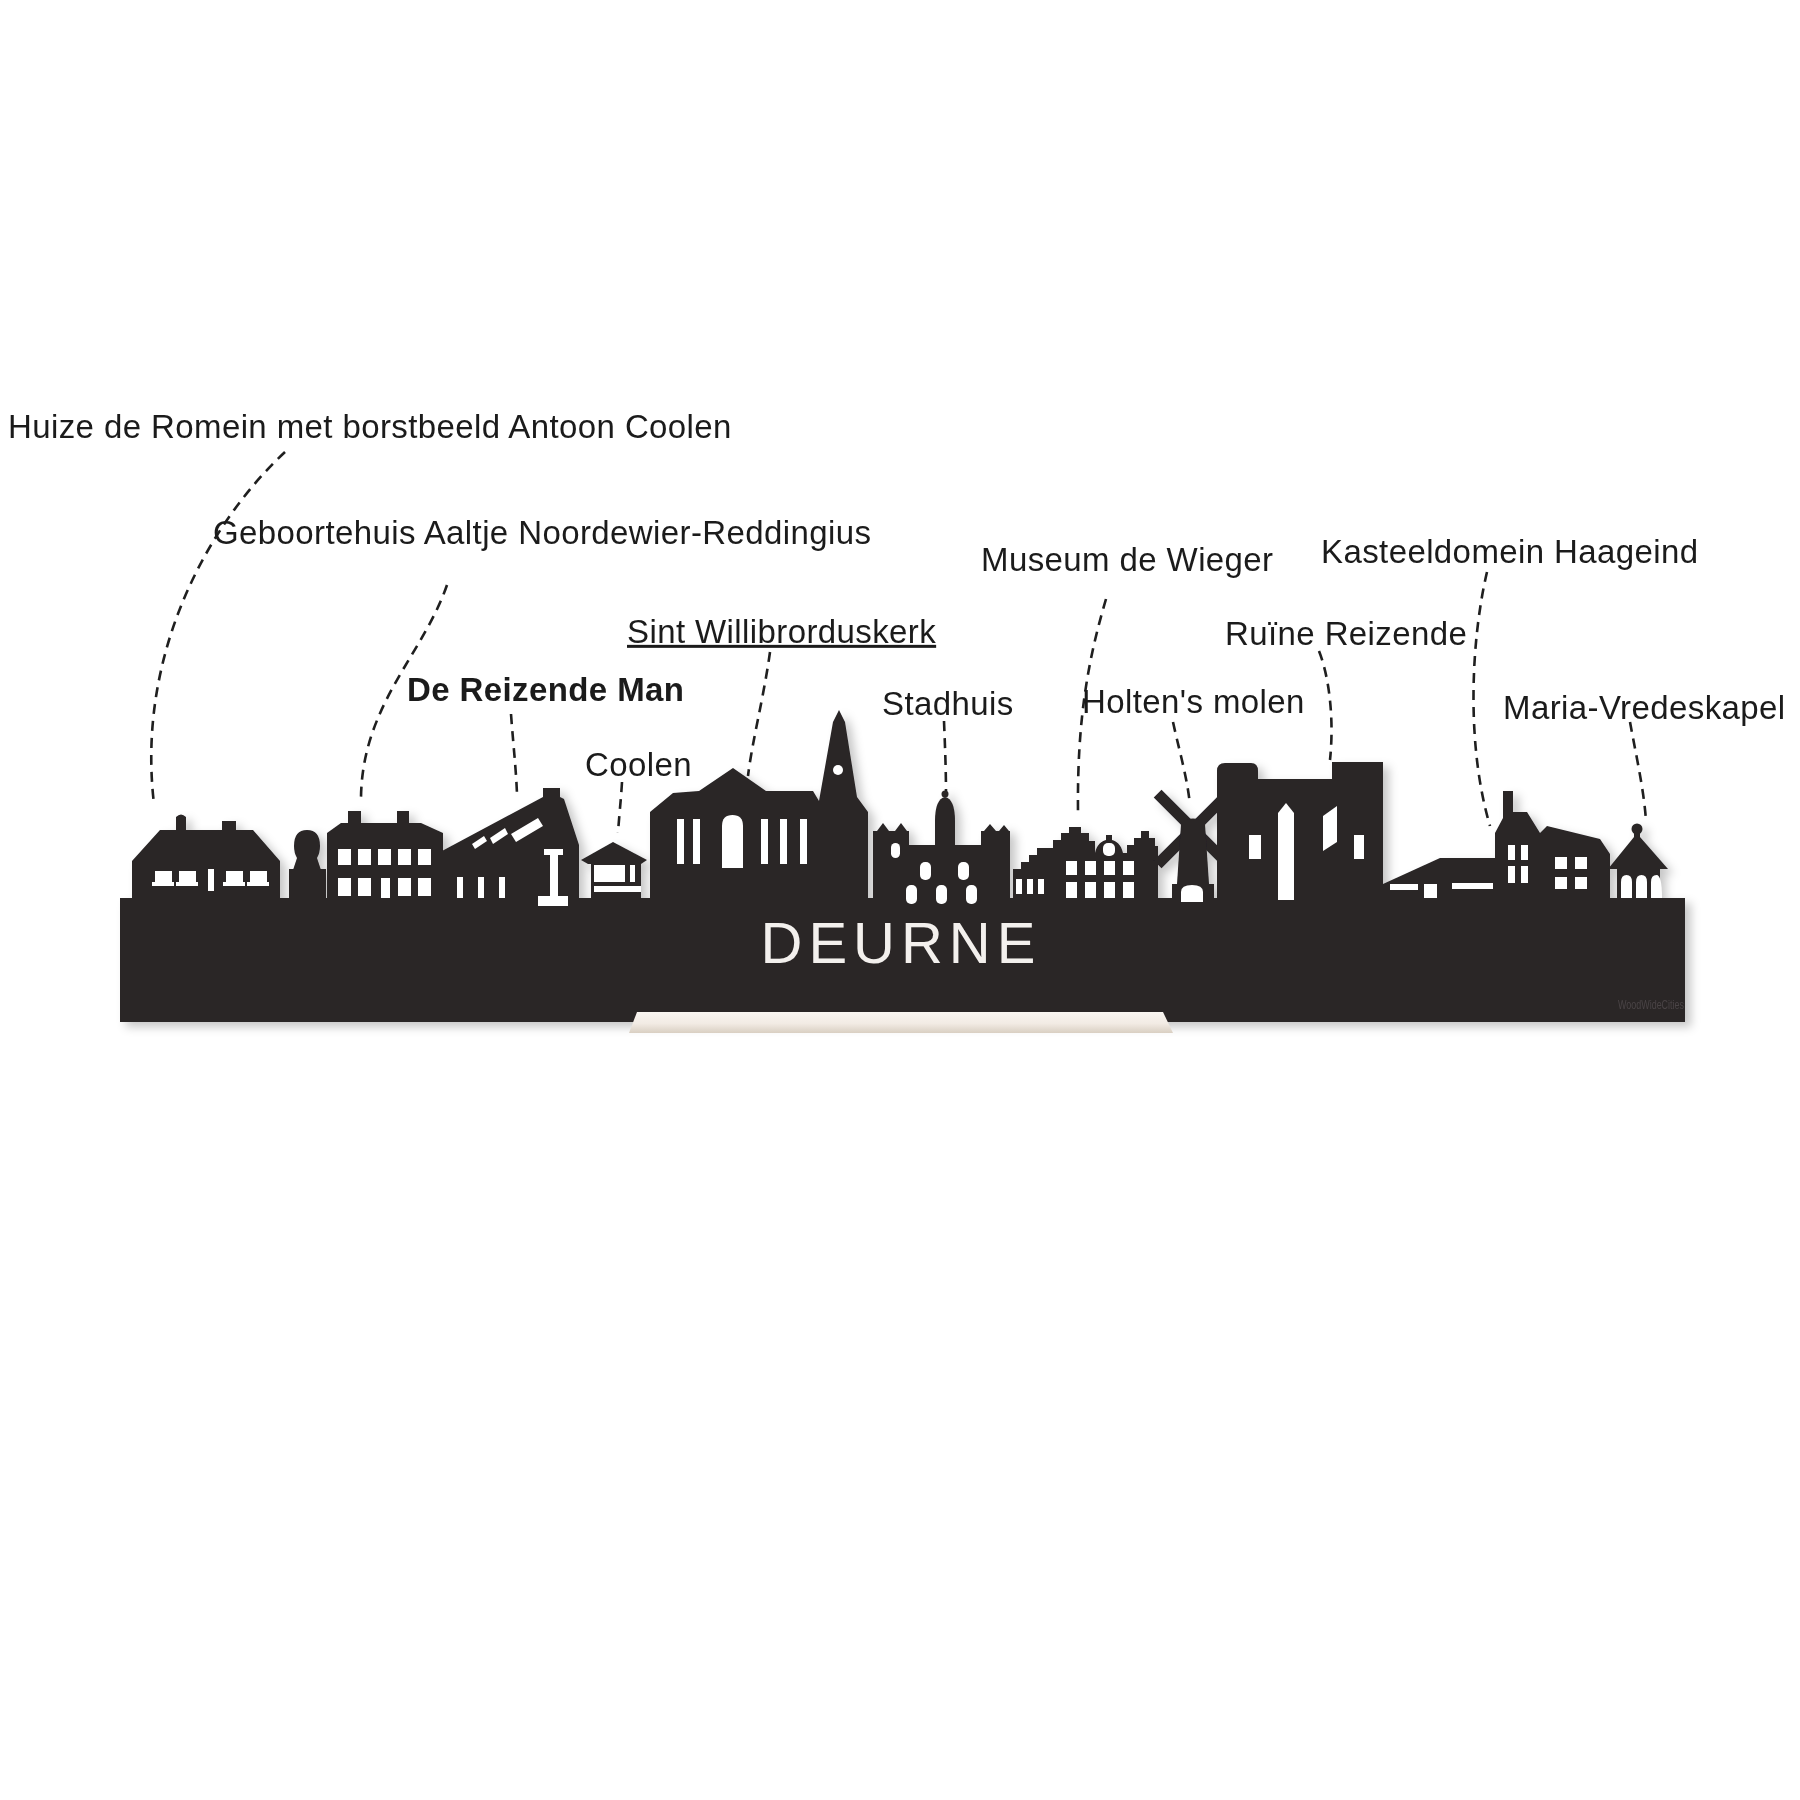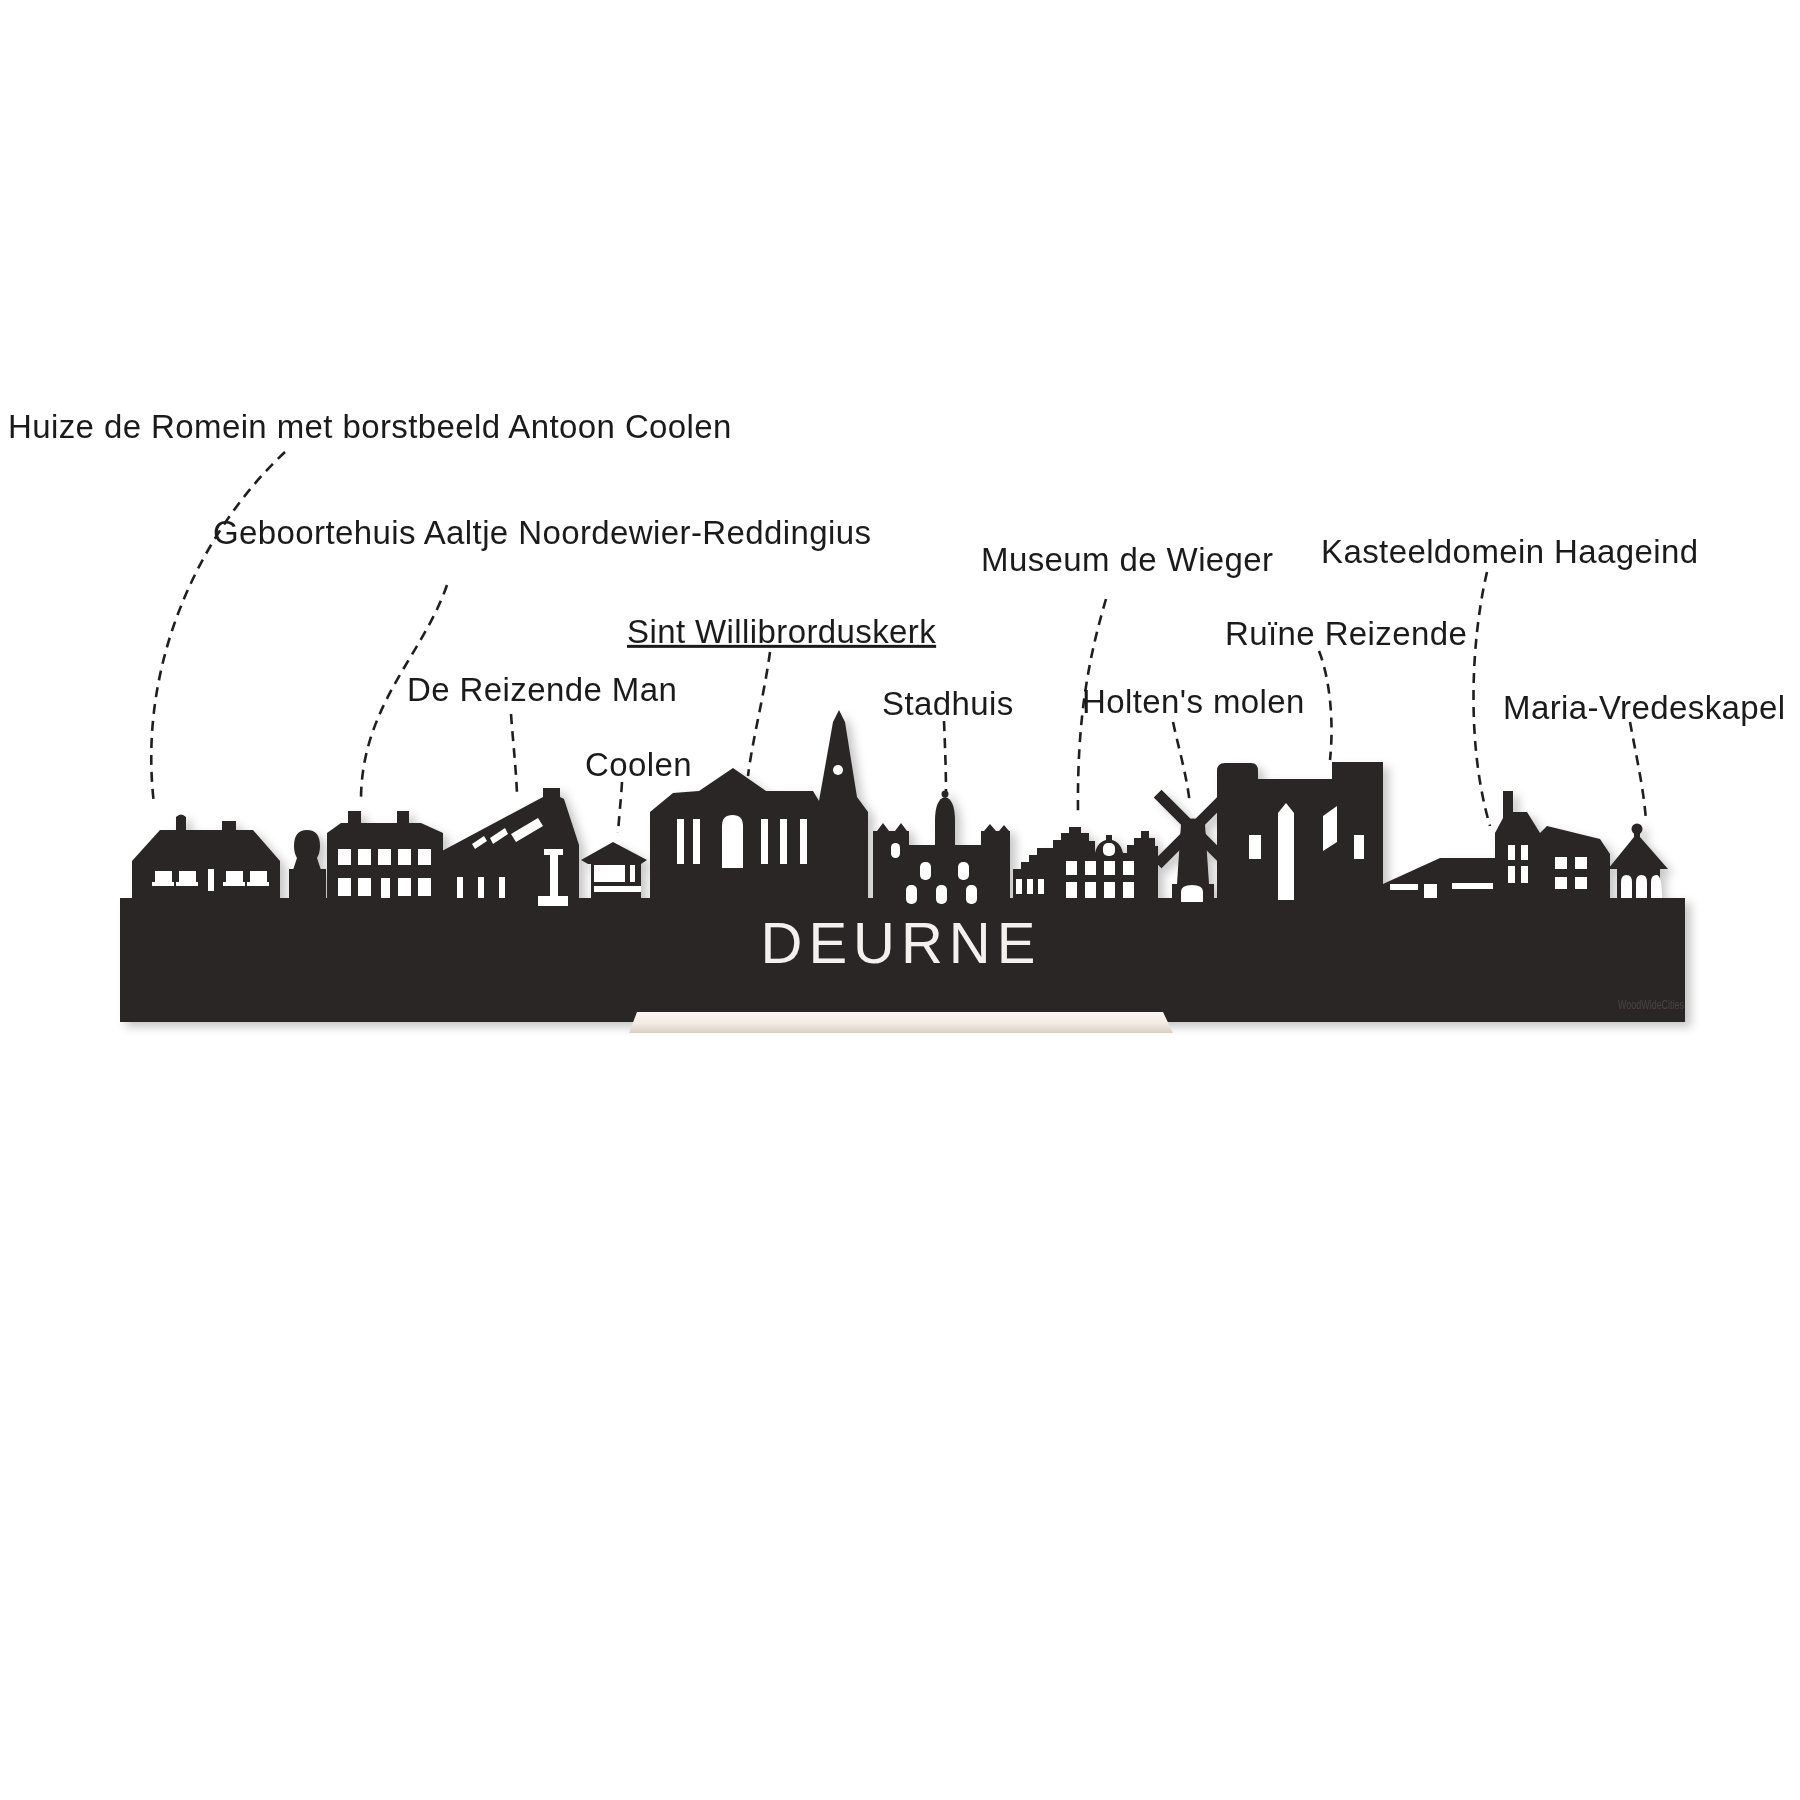--- a/index.html
+++ b/index.html
@@ -184,21 +184,21 @@
     <text class="deurne-text" x="901" y="963" text-anchor="middle" font-size="58" letter-spacing="6" fill="#f3f0ed">DEURNE</text>
 
     <text class="wm-text" x="1618" y="1009" font-size="12" textLength="66" lengthAdjust="spacingAndGlyphs" fill="#4a4446">WoodWideCities</text>
 
     <polygon points="637,1012 1163,1012 1173,1033 629,1033" fill="url(#standGrad)"></polygon>
   </svg>
 
   <div class="lbl" style="left:8px;   top:427px;">Huize de Romein met borstbeeld Antoon Coolen</div>
   <div class="lbl" style="left:213px; top:533px;">Geboortehuis Aaltje Noordewier-Reddingius</div>
   <div class="lbl" style="left:627px; top:632px;text-decoration:underline;">Sint Willibrorduskerk</div>
-  <div class="lbl" style="left:407px; top:690px;">De Reizende Man</div>
+  <div class="lbl" style="left:407px; top:690px;font-weight:bold;">De Reizende Man</div>
   <div class="lbl" style="left:585px; top:765px;">Coolen</div>
   <div class="lbl" style="left:882px; top:704px;text-align:right;">Stadhuis</div>
   <div class="lbl" style="left:981px; top:560px;text-align:right;">Museum de Wieger</div>
   <div class="lbl" style="left:1082px;top:702px;">Holten's molen</div>
   <div class="lbl" style="left:1225px;top:634px;">Ruïne Reizende</div>
   <div class="lbl" style="left:1321px;top:552px;">Kasteeldomein Haageind</div>
   <div class="lbl" style="left:1503px;top:708px;">Maria-Vredeskapel</div>
 </div>
 
 </body></html>

